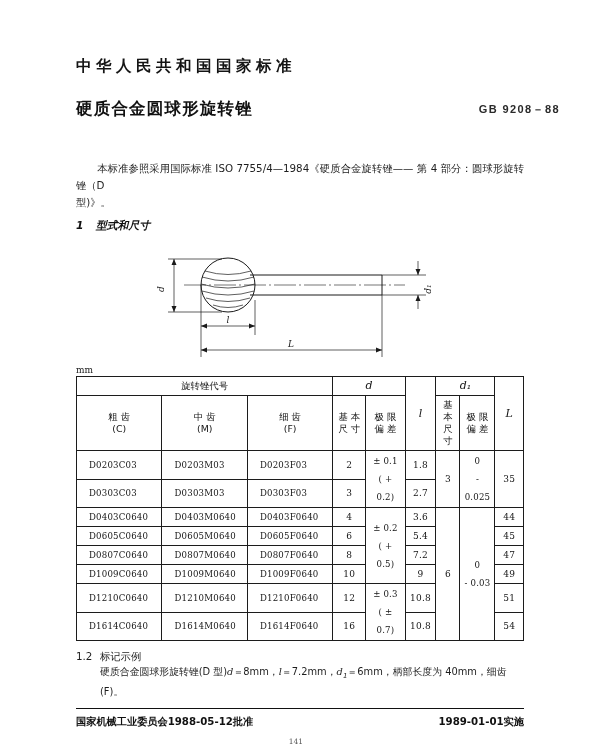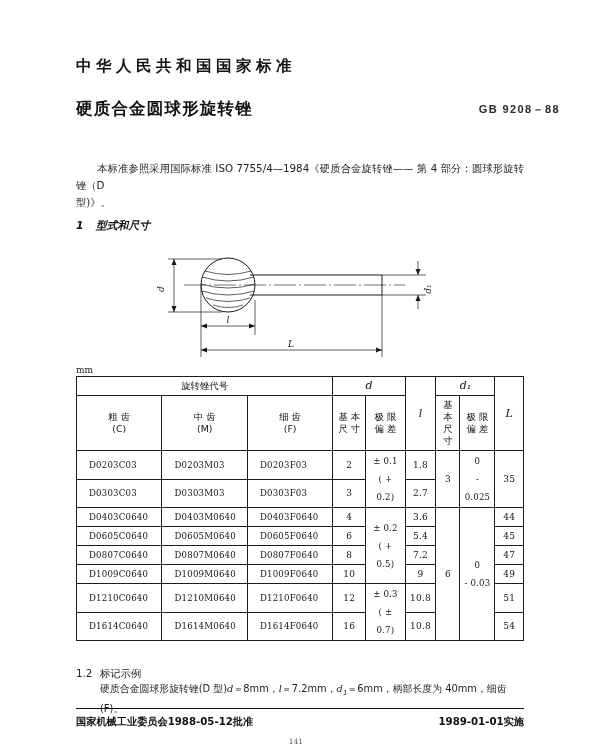--- a/index.html
+++ b/index.html
@@ -135,21 +135,21 @@
     height: 19px;
     padding: 1px 2px;
     font-family: "DejaVu Serif", "Liberation Serif", serif;
     letter-spacing: 0.2px;
   }
   table.spec tbody td.code { font-size: 8.6px; text-align: left; padding-left: 12px; }
   table.spec tbody td.two { line-height: 18px; font-size: 8.6px; }
 
   
   .mark-h {
-    margin-top: 26px;
+    margin-top: 9px;
     font-size: 10.3px;
     color: #1d1d1d;
   }
   .mark-h .num { display: inline-block; min-width: 24px; }
   .mark-l {
     font-size: 9.9px;
     line-height: 16px;
     color: #1d1d1d;
     padding-left: 24px;
   }

